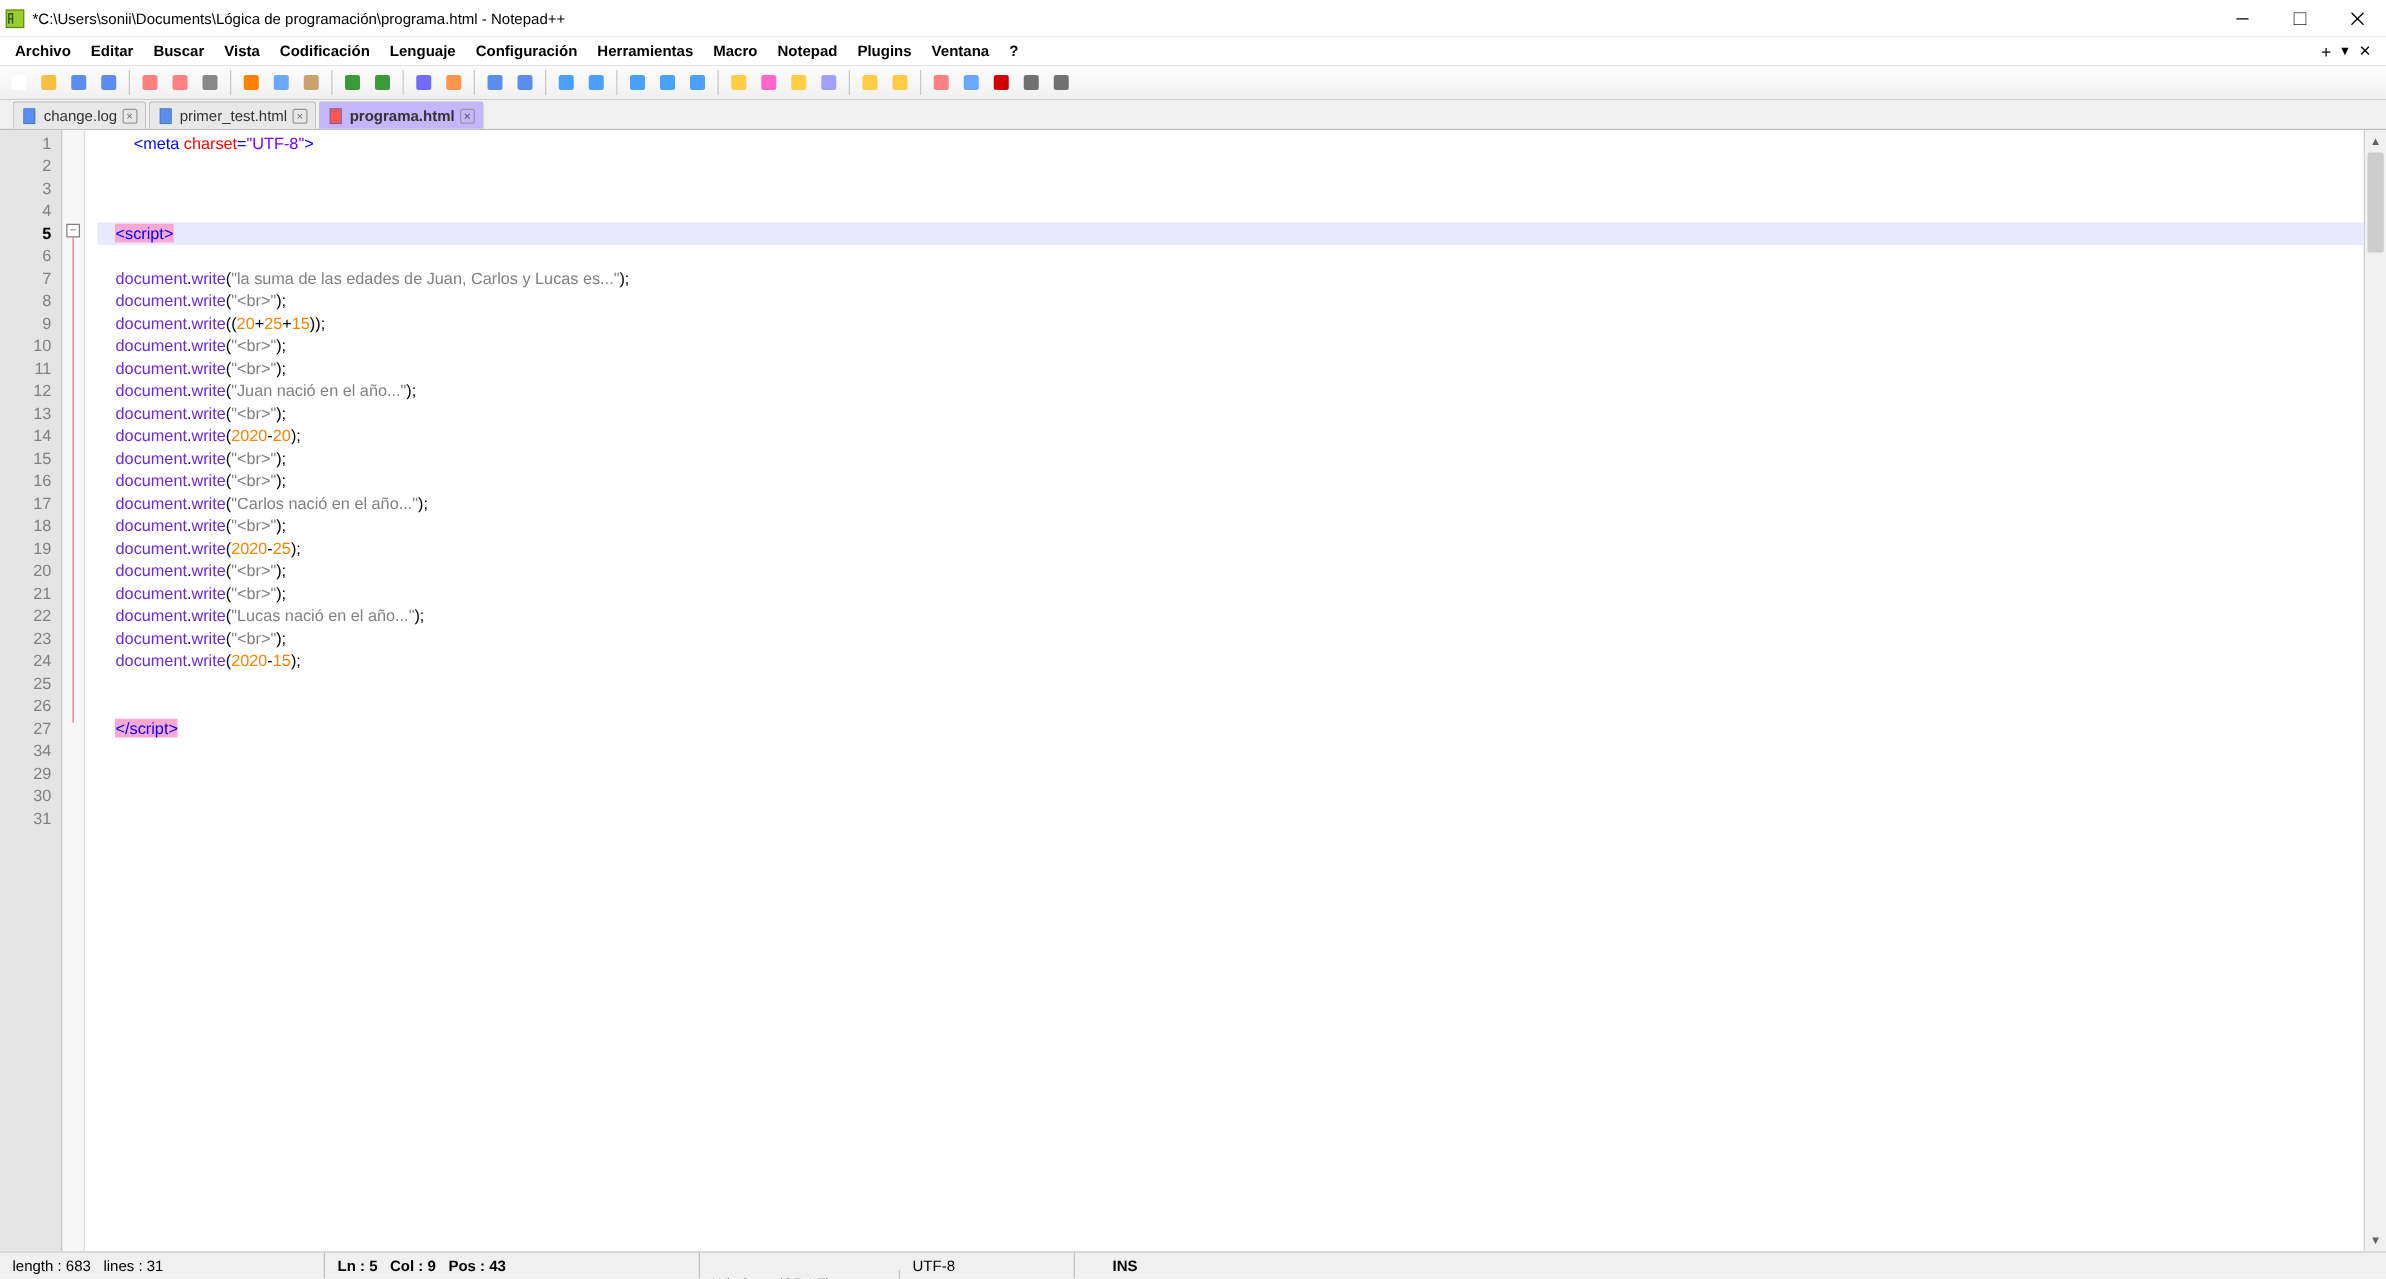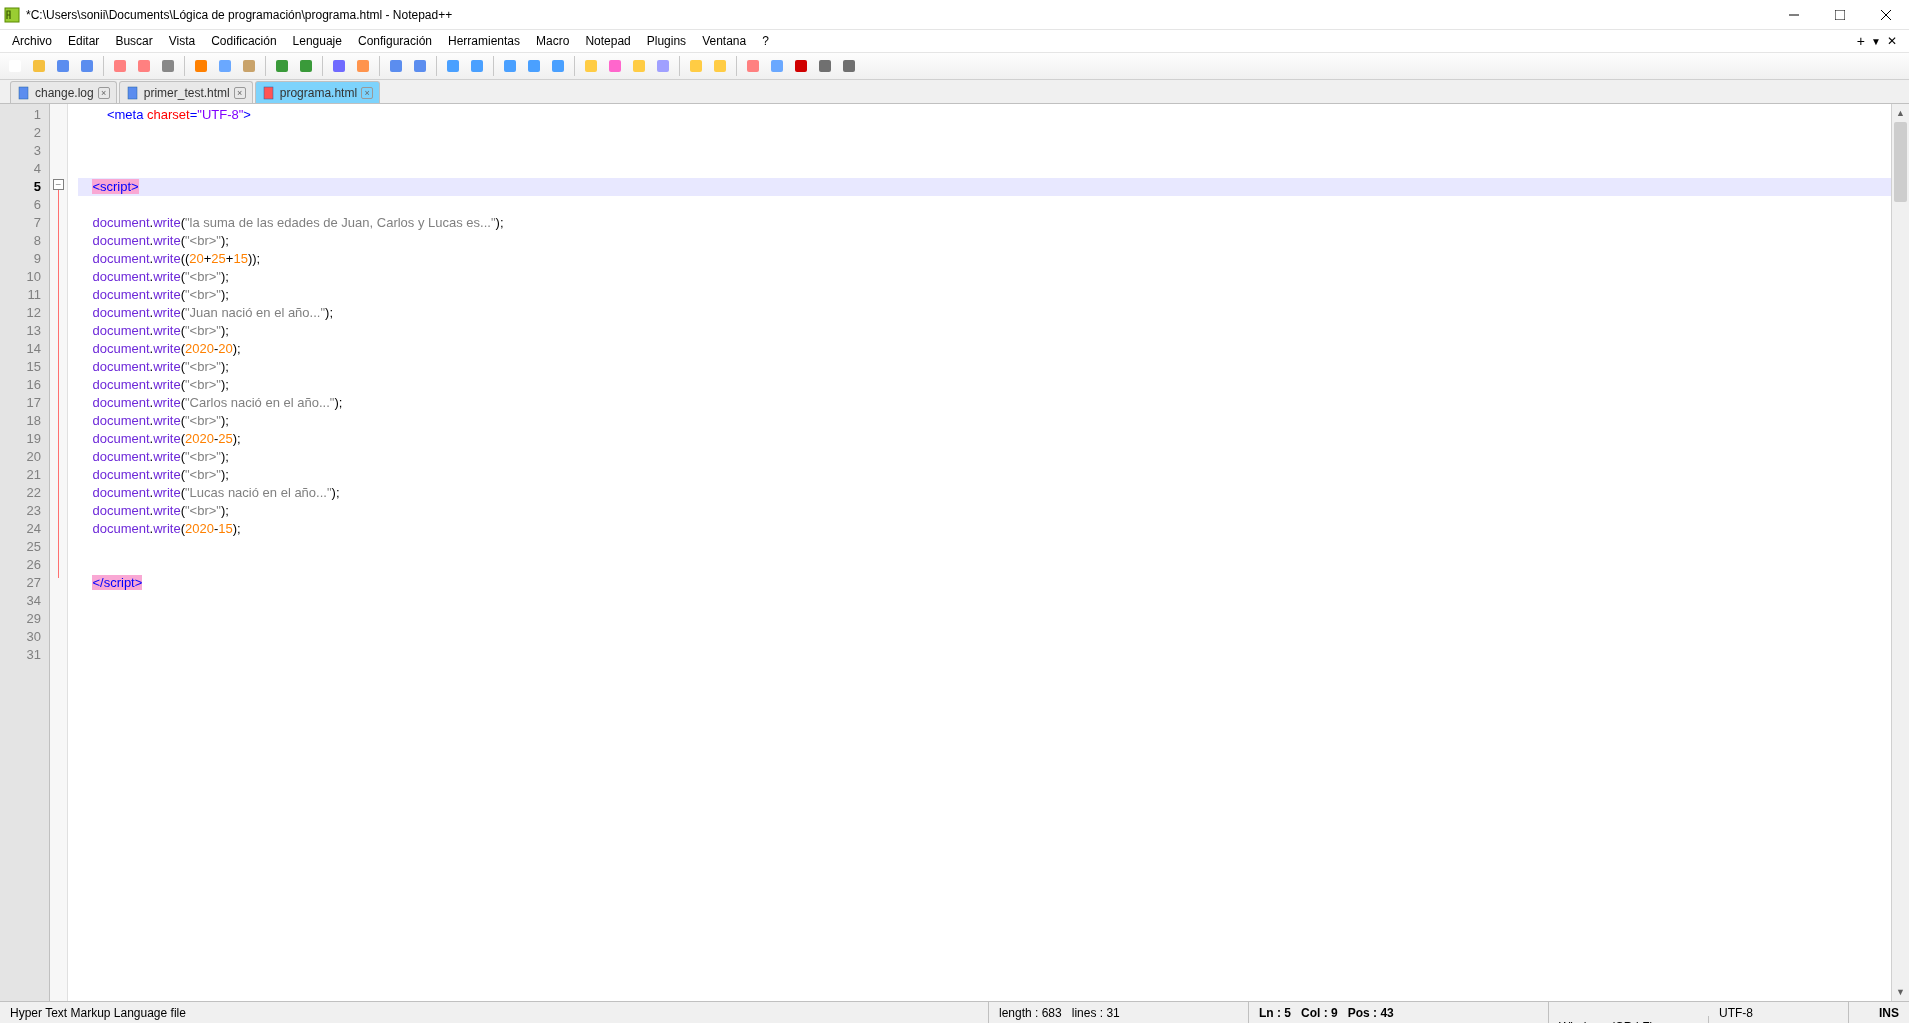--- a/index.html
+++ b/index.html
@@ -10,33 +10,33 @@
 
 .titlebar { display: flex; align-items: center; height: 30px; background: #fff; border-bottom: 1px solid #e5e5e5; }
 .titlebar .app-icon { width: 16px; height: 16px; margin: 0 6px 0 4px; display: inline-flex; }
 .titlebar .title-text { font-size: 12px; color: #000; flex: 0 0 auto; }
 .titlebar .spacer { flex: 1; }
 .titlebar .winbtn { width: 46px; height: 30px; display: flex; align-items: center; justify-content: center; color: #000; }
 .titlebar .winbtn svg { width: 10px; height: 10px; stroke: #000; stroke-width: 1; fill: none; }
 
 
 .menubar { display: flex; align-items: center; height: 22px; padding: 0 4px; font-size: 12px; color: #000; }
-.menubar .menu-item { padding: 2px 8px; cursor: default; }
+.menubar .menu-item { padding: 2px 8px; cursor: default; font-weight: bold; }
 .menubar .right { margin-left: auto; display: flex; align-items: center; gap: 6px; padding-right: 8px; }
 
 
 .toolbar { display: flex; align-items: center; height: 28px; padding: 2px 4px; gap: 2px; border-top: 1px solid #e5e5e5; border-bottom: 1px solid #d0d0d0; background: linear-gradient(#fdfdfd, #f0f0f0); }
 .toolbar .tb { width: 22px; height: 22px; display: flex; align-items: center; justify-content: center; border-radius: 2px; }
 .toolbar .sep { width: 1px; height: 20px; background: #c8c8c8; margin: 0 3px; }
 .toolbar svg { width: 16px; height: 16px; }
 
 
 .tabbar { display: flex; align-items: flex-end; height: 24px; background: #f0f0f0; padding-left: 10px; border-bottom: 1px solid #c0c0c0; }
 .tab { display: flex; align-items: center; gap: 4px; height: 22px; padding: 0 6px; font-size: 12px; background: #e8e8e8; border: 1px solid #c0c0c0; border-bottom: none; border-radius: 3px 3px 0 0; margin-right: 2px; color: #333; }
-.tab.active { background: #7dd3fc; }
+.tab.active { background: #c4b5fd; font-weight: bold; }
 .tab .tab-icon { width: 14px; height: 14px; }
 .tab .tab-close { width: 12px; height: 12px; border: 1px solid #999; border-radius: 2px; display: flex; align-items: center; justify-content: center; font-size: 9px; color: #666; }
 
 
 .editor-wrap { flex: 1; display: flex; position: relative; background: #fff; overflow: hidden; }
 .gutter { width: 50px; background: #e4e4e4; color: #808080; font: 13px/18px Consolas, "Courier New", monospace; text-align: right; padding: 2px 8px 0 0; border-right: 1px solid #c0c0c0; }
 .gutter .ln { height: 18px; }
 .gutter .ln.active { color: #000; font-weight: bold; }
 .fold { width: 18px; background: #f7f7f7; border-right: 1px solid #e0e0e0; position: relative; }
 .fold .fold-box { position: absolute; left: 3px; width: 11px; height: 11px; border: 1px solid #808080; background: #fff; display: flex; align-items: center; justify-content: center; font-size: 10px; line-height: 1; color: #808080; }
@@ -364,21 +364,20 @@
     <div class="vscroll">
       <div class="arrow">▲</div>
       <div class="track">
           <div class="thumb"></div>
         </div>
       <div class="arrow">▼</div>
     </div>
   </div>
 
   <div class="statusbar">
-    <div class="seg flex">Hyper Text Markup Language file</div>
     <div class="seg" style="min-width:260px;">
       <span>length : 683</span>&nbsp;&nbsp;&nbsp;
       <span>lines : 31</span>
     </div>
     <div class="seg" style="min-width:300px;font-weight:bold;">
       <span>Ln : 5</span>&nbsp;&nbsp;&nbsp;
       <span>Col : 9</span>&nbsp;&nbsp;&nbsp;
       <span>Pos : 43</span>
     </div>
     <div class="seg" style="min-width:160px;margin-top:28px;">Windows (CR LF)</div>

